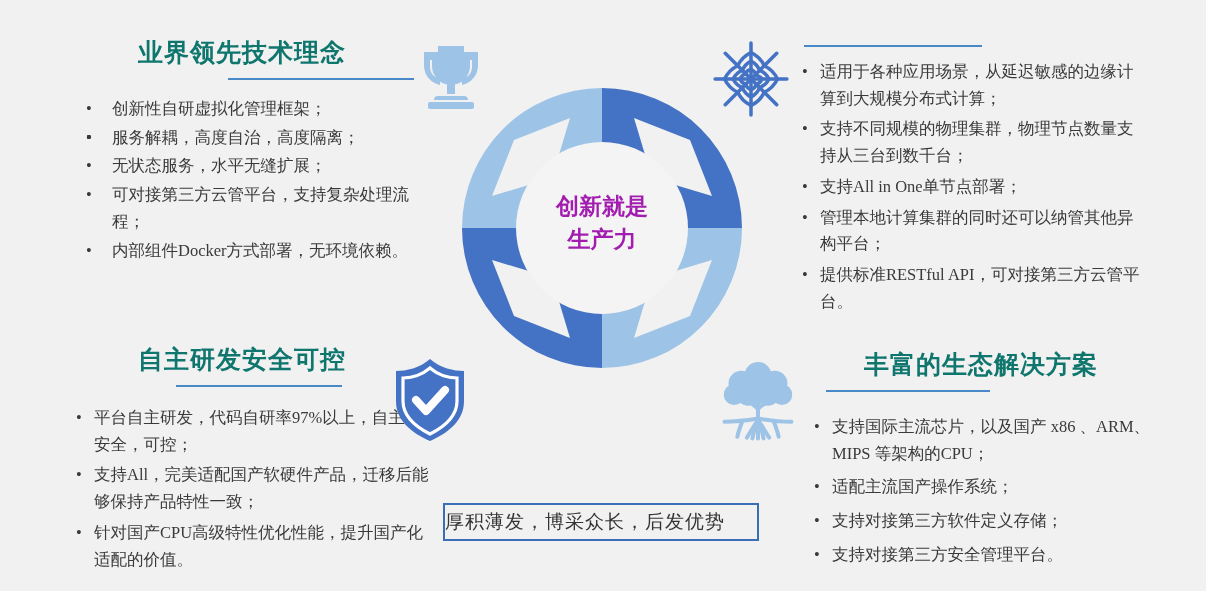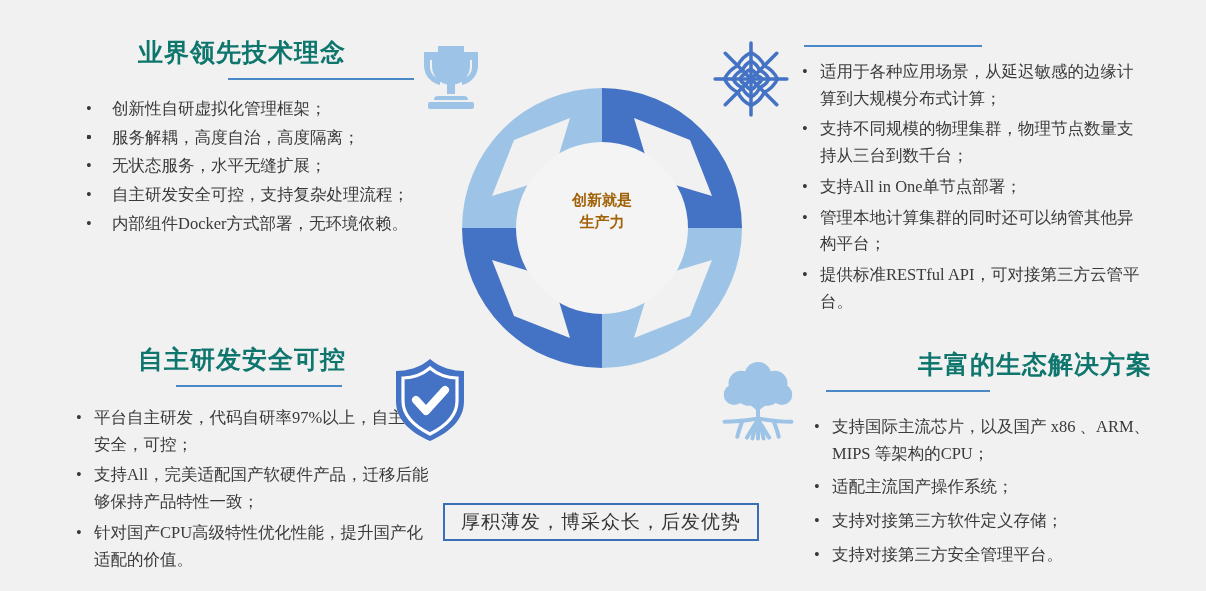--- a/index.html
+++ b/index.html
@@ -99,45 +99,45 @@
   #sec-secure .sec-list { margin-top: 18px; margin-left: 14px; }
   #sec-secure .sec-list li { padding-left: 20px; margin-bottom: 4px; }
   #sec-secure .sec-list li .bul { left: 2px; }
 
   
   #sec-eco {
     left: 800px;
     top: 348px;
     width: 352px;
   }
-  #sec-eco .sec-title { text-align: right; padding-left: 10px; }
+  #sec-eco .sec-title { text-align: center; padding-left: 10px; }
   #sec-eco .sec-rule { width: 164px; margin-left: 26px; }
   #sec-eco .sec-list { margin-top: 22px; margin-left: 12px; }
   #sec-eco .sec-list li { padding-left: 20px; margin-bottom: 7px; }
   #sec-eco .sec-list li .bul { left: 2px; }
 
   
   #ring-wrap {
     position: absolute;
     left: 452px;
     top: 78px;
     width: 300px;
     height: 300px;
   }
   #ring-wrap svg { display: block; }
 
   #ring-center-text {
     position: absolute;
     left: 0; right: 0;
     top: 112px;
     text-align: center;
-    font-size: 15px;
+    font-size: 23px;
     line-height: 1.45;
     font-weight: bold;
-    color: #a16207;
+    color: #a21caf;
     font-family: "Liberation Serif", "DejaVu Serif", serif;
     pointer-events: none;
   }
   #ring-center-text span { display: block; }
 
   
   .deco-icon { position: absolute; }
   #icon-trophy { left: 418px; top: 42px; }
   #icon-web    { left: 712px; top: 40px; }
   #icon-shield { left: 392px; top: 357px; }
@@ -147,21 +147,21 @@
   #slogan-box {
     position: absolute;
     left: 443px;
     top: 503px;
     width: 316px;
     height: 38px;
     border: 2px solid #3a6fb5;
     background: #f1f1f1;
     display: flex;
     align-items: center;
-    justify-content: center;
+    justify-content: flex-start;
   }
   #slogan-text {
     font-size: 19px;
     color: #333333;
     letter-spacing: 1px;
     font-family: "Liberation Serif", "DejaVu Serif", serif;
   }
 </style>
 </head>
 <body>
@@ -188,21 +188,21 @@
       <li>
           <span class="bul">•</span>
           <span class="txt">服务解耦，高度自治，高度隔离；</span>
         </li>
       <li>
           <span class="bul">•</span>
           <span class="txt">无状态服务，水平无缝扩展；</span>
         </li>
       <li>
           <span class="bul">•</span>
-          <span class="txt">自主研发安全可控，支持复杂处理流程；</span>
+          <span class="txt">可对接第三方云管平台，支持复杂处理流程；</span>
         </li>
       <li>
           <span class="bul">•</span>
           <span class="txt">内部组件Docker方式部署，无环境依赖。</span>
         </li>
     </ul>
   </div>
 
   <div class="section" id="sec-scene">
     <div class="sec-rule"></div>

